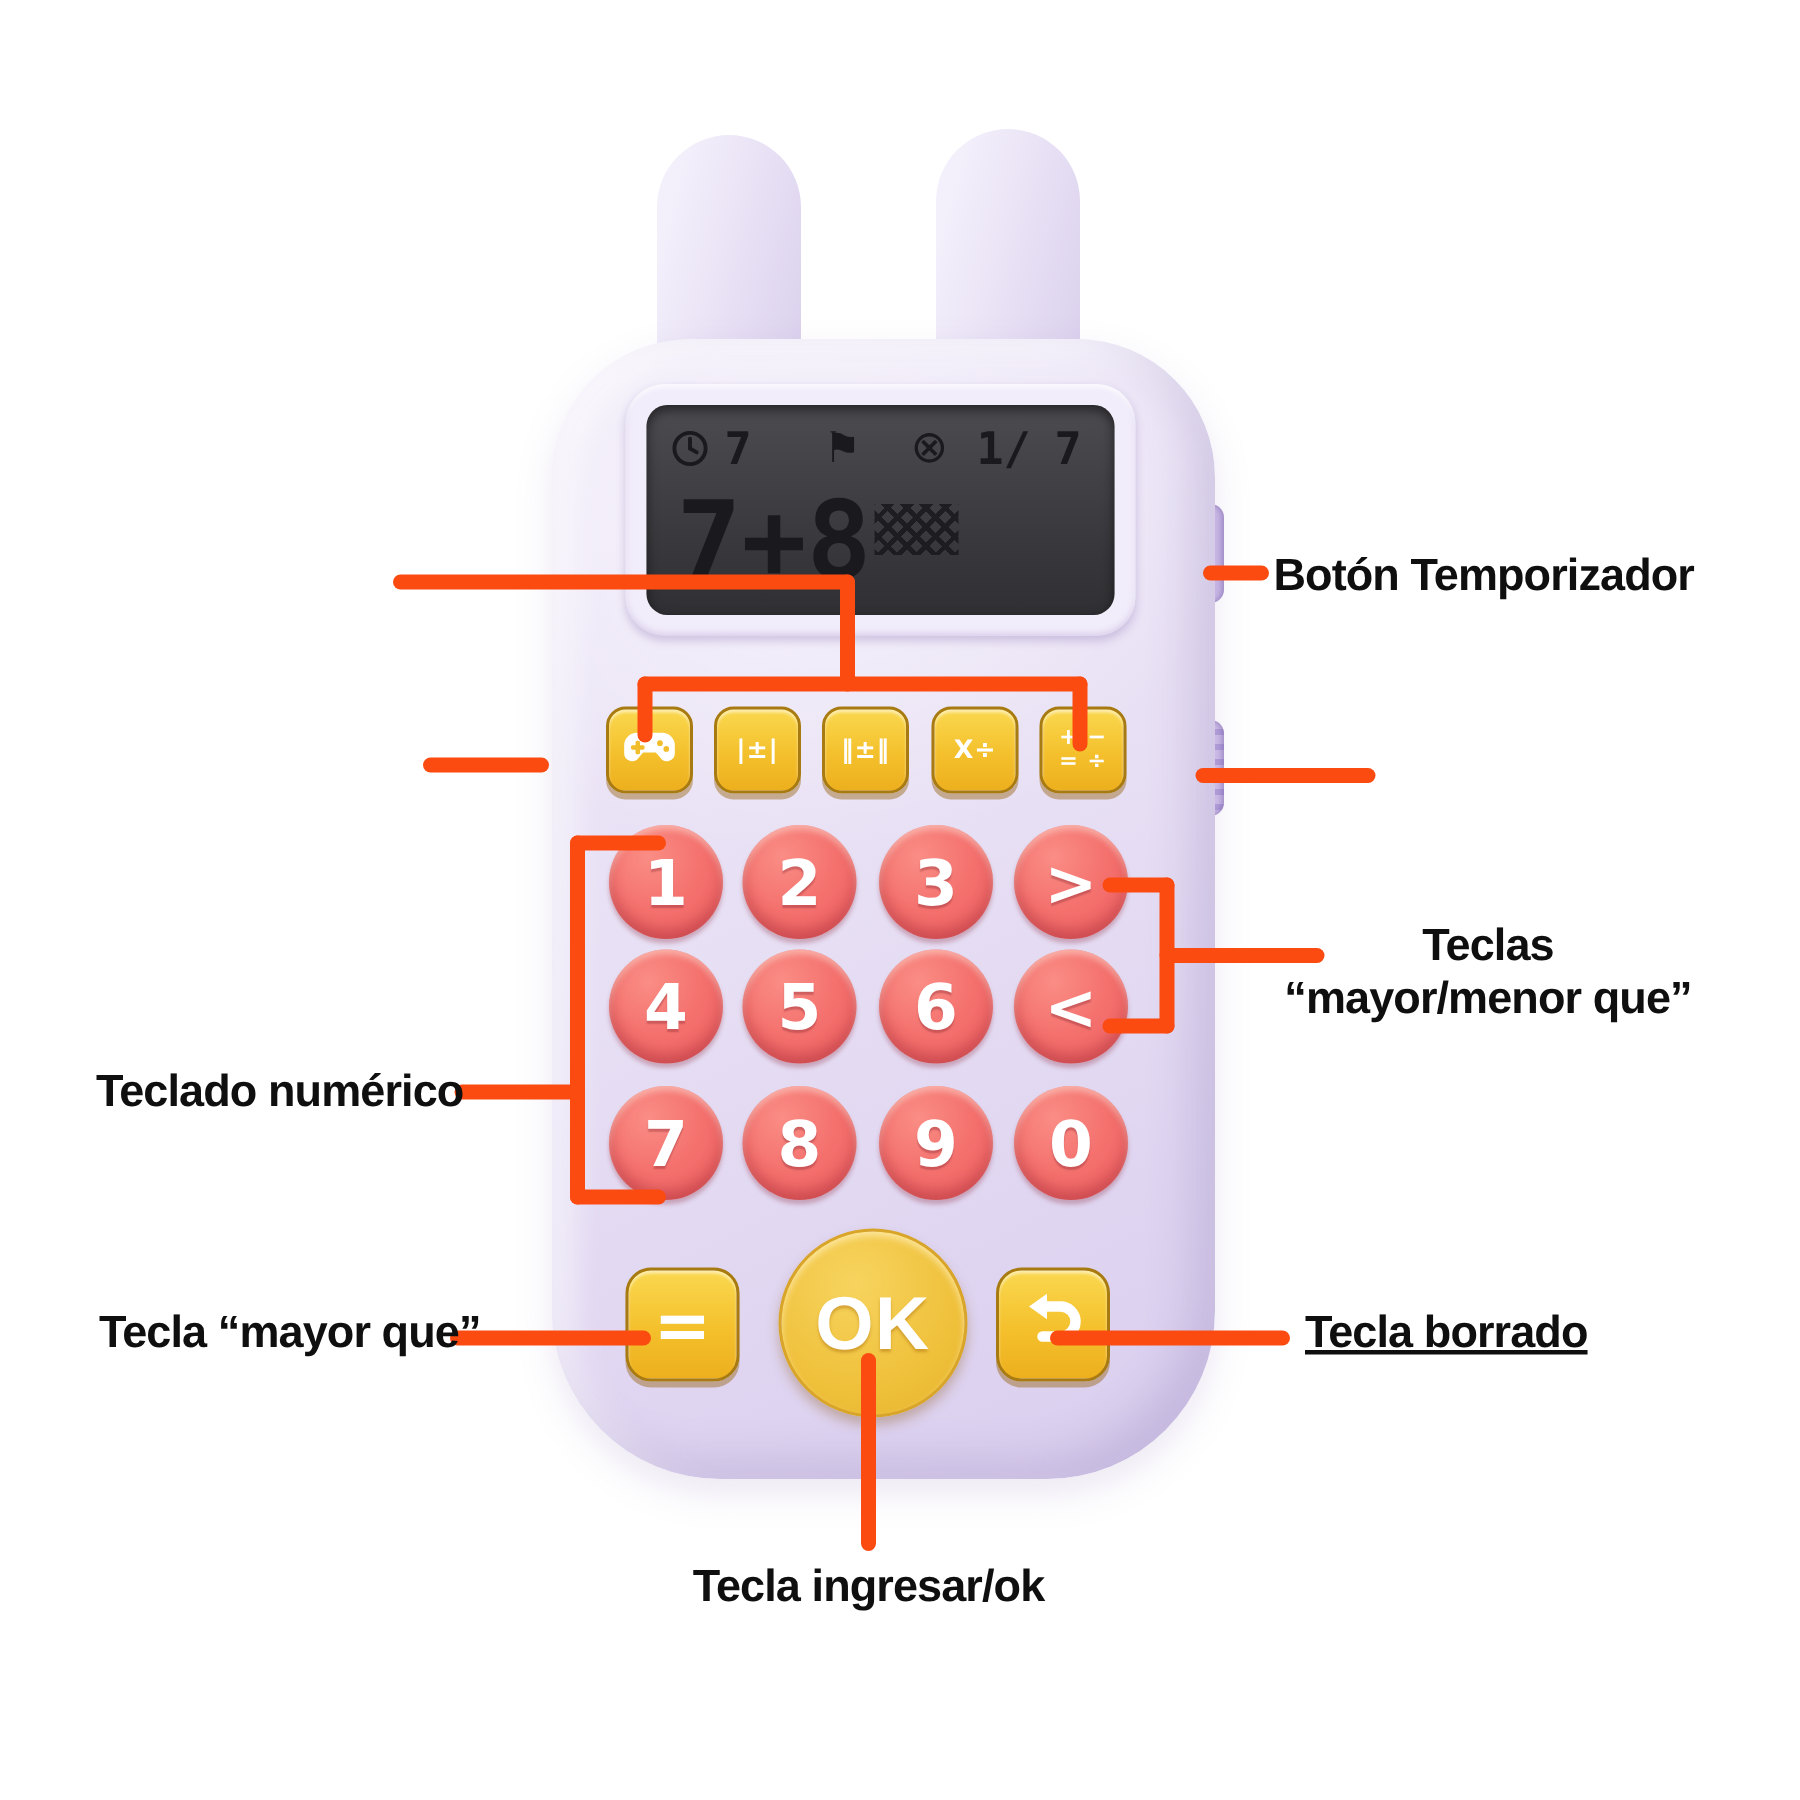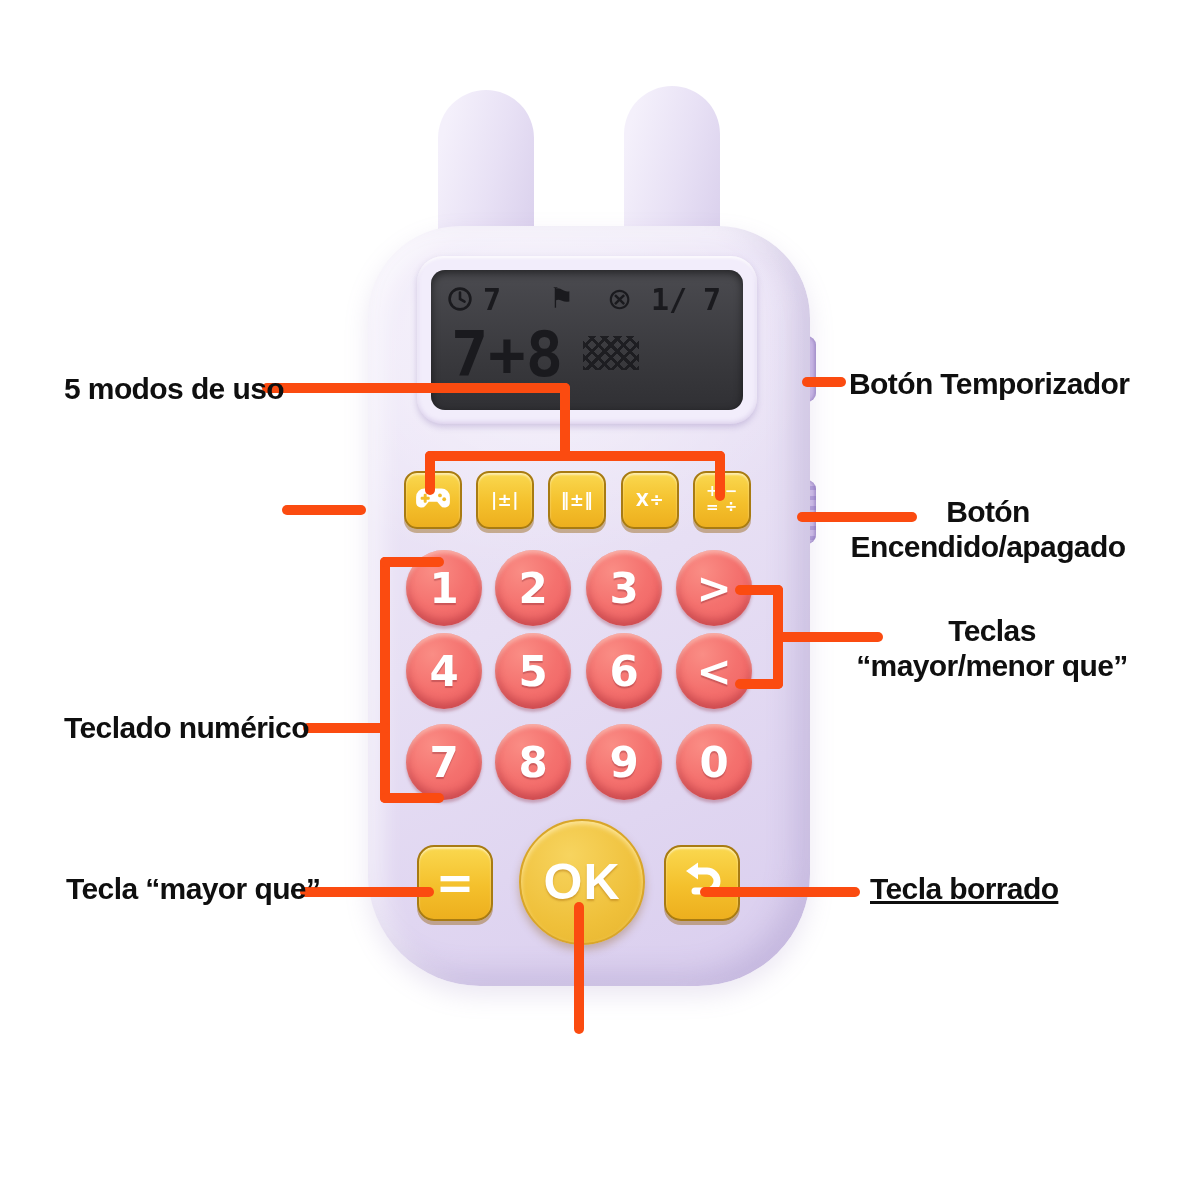--- a/index.html
+++ b/index.html
@@ -79,21 +79,21 @@
       <svg width="26" height="26" viewBox="0 0 20 20">
           <circle cx="10" cy="10" r="8" fill="none" stroke="#1a1a1e" stroke-width="2"></circle>
           <path d="M10 5 V10 L13.5 12" fill="none" stroke="#1a1a1e" stroke-width="2" stroke-linecap="round"></path>
         </svg>
     </span>
     <span class="seg" style="left:52px;top:12px;font-size:30px;">7</span>
     <span style="left:118px;top:12px;font-size:28px;font-family:'DejaVu Sans',sans-serif;">⚑</span>
     <span style="left:176px;top:11px;font-size:30px;font-family:'DejaVu Sans',sans-serif;">⊗</span>
     <span class="seg" style="left:220px;top:12px;font-size:30px;">1/</span>
     <span class="seg" style="left:272px;top:12px;font-size:30px;">7</span>
-    <span class="seg" style="left:20px;top:48px;font-size:62px;">7+8</span>
+    <span class="seg" style="left:20px;top:48px;font-size:72px;">7+8</span>
     <span class="hatch"></span>
   </div>
 
   <div class="ykey mode" style="left:404px;">
     <span>
       <svg width="38" height="24" viewBox="0 0 36 22">
         <path d="M10 2 h16 a8 8 0 0 1 8 8 v5 a5 5 0 0 1 -9 3 l-3 -3.5 h-8 l-3 3.5 a5 5 0 0 1 -9 -3 v-5 a8 8 0 0 1 8 -8 z" fill="#fff"></path>
         <rect x="9.2" y="7" width="2.8" height="8.6" rx="1" fill="#f2bd2a"></rect>
         <rect x="6.3" y="9.9" width="8.6" height="2.8" rx="1" fill="#f2bd2a"></rect>
         <circle cx="24.6" cy="8.6" r="1.8" fill="#f2bd2a"></circle>
@@ -182,27 +182,23 @@
   <div class="bar" style="left:773px;top:585px;width:10px;height:104px;"></div>
   <div class="bar" style="left:773px;top:632px;width:110px;height:10px;"></div>
   <div class="bar" style="left:380px;top:557px;width:10px;height:246px;"></div>
   <div class="bar" style="left:380px;top:557px;width:64px;height:10px;"></div>
   <div class="bar" style="left:380px;top:793px;width:64px;height:10px;"></div>
   <div class="bar" style="left:303px;top:723px;width:87px;height:10px;"></div>
   <div class="bar" style="left:300px;top:887px;width:134px;height:10px;"></div>
   <div class="bar" style="left:700px;top:887px;width:160px;height:10px;"></div>
   <div class="bar" style="left:574px;top:902px;width:10px;height:132px;"></div>
 
-  <div class="label" style="left:64px;top:371px;">5 modos de uso</div>
   <div class="label" style="left:64px;top:710px;">Teclado numérico</div>
   <div class="label" style="left:66px;top:871px;">Tecla “mayor que”</div>
   <div class="label" style="left:849px;top:366px;">Botón Temporizador</div>
-  <div class="label center" style="left:846px;top:494px;width:284px;">
-    <div>Botón</div>
-    <div>Encendido/apagado</div>
-  </div>
   <div class="label center" style="left:852px;top:613px;width:280px;">
     <div>Teclas</div>
     <div>“mayor/menor que”</div>
   </div>
   <div class="label" style="left:870px;top:871px;text-decoration:underline;">Tecla borrado</div>
+  <div class="label center" style="left:449px;top:1040px;width:260px;">Tecla ingresar/ok</div>
 
 </div>
 
 </body></html>

